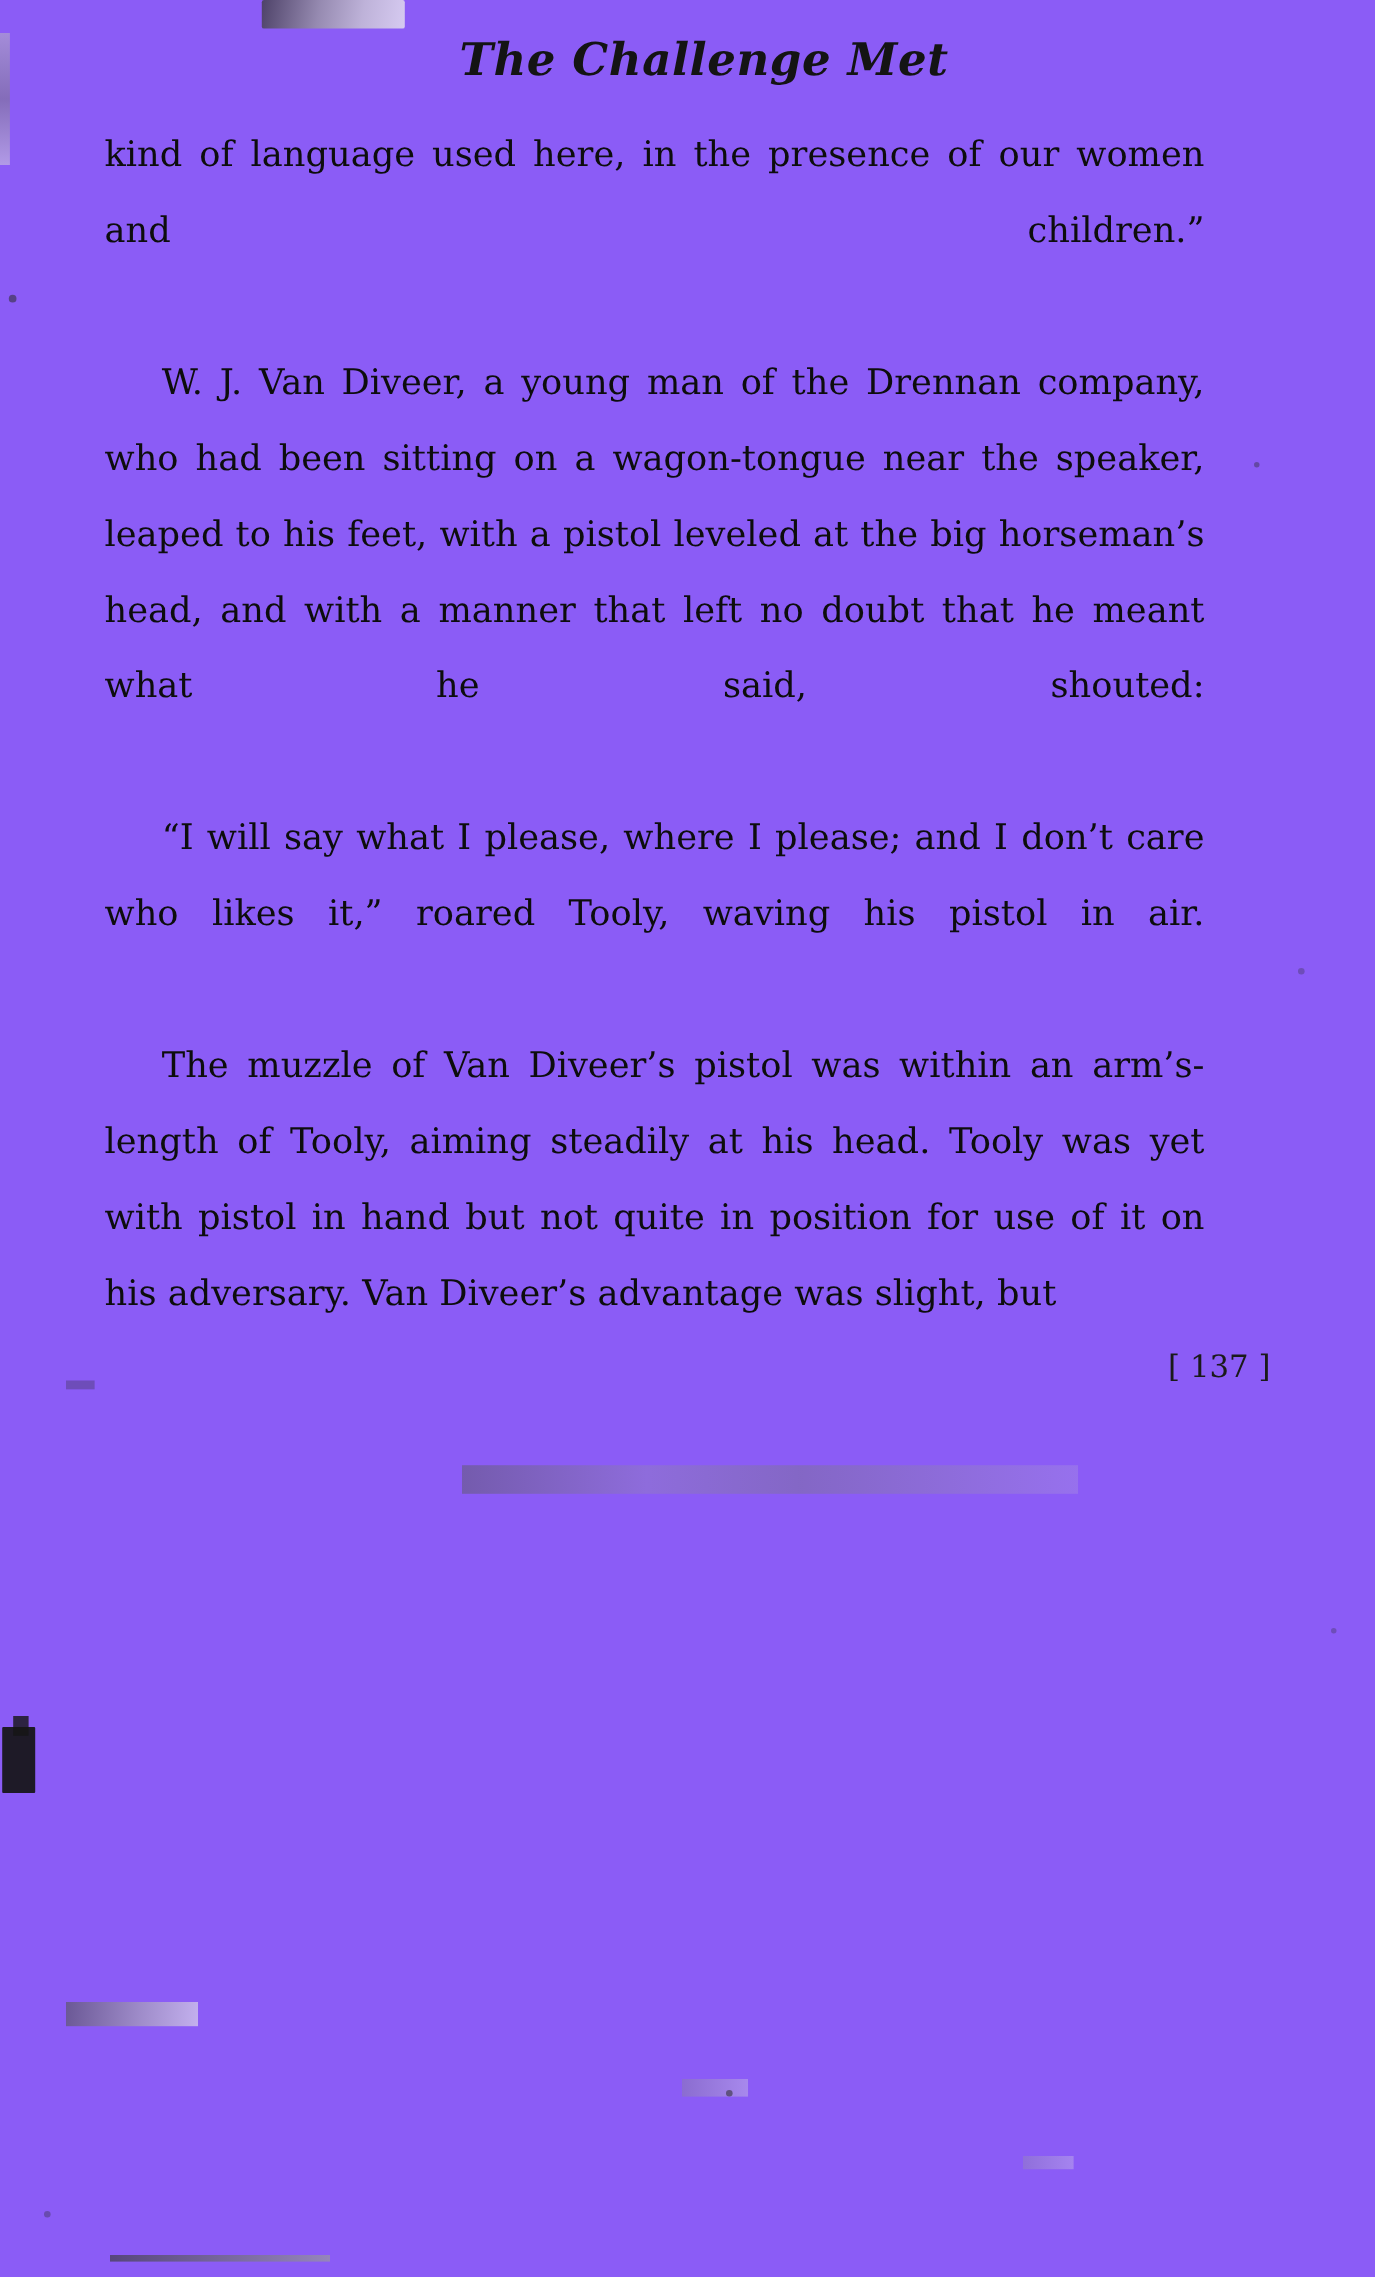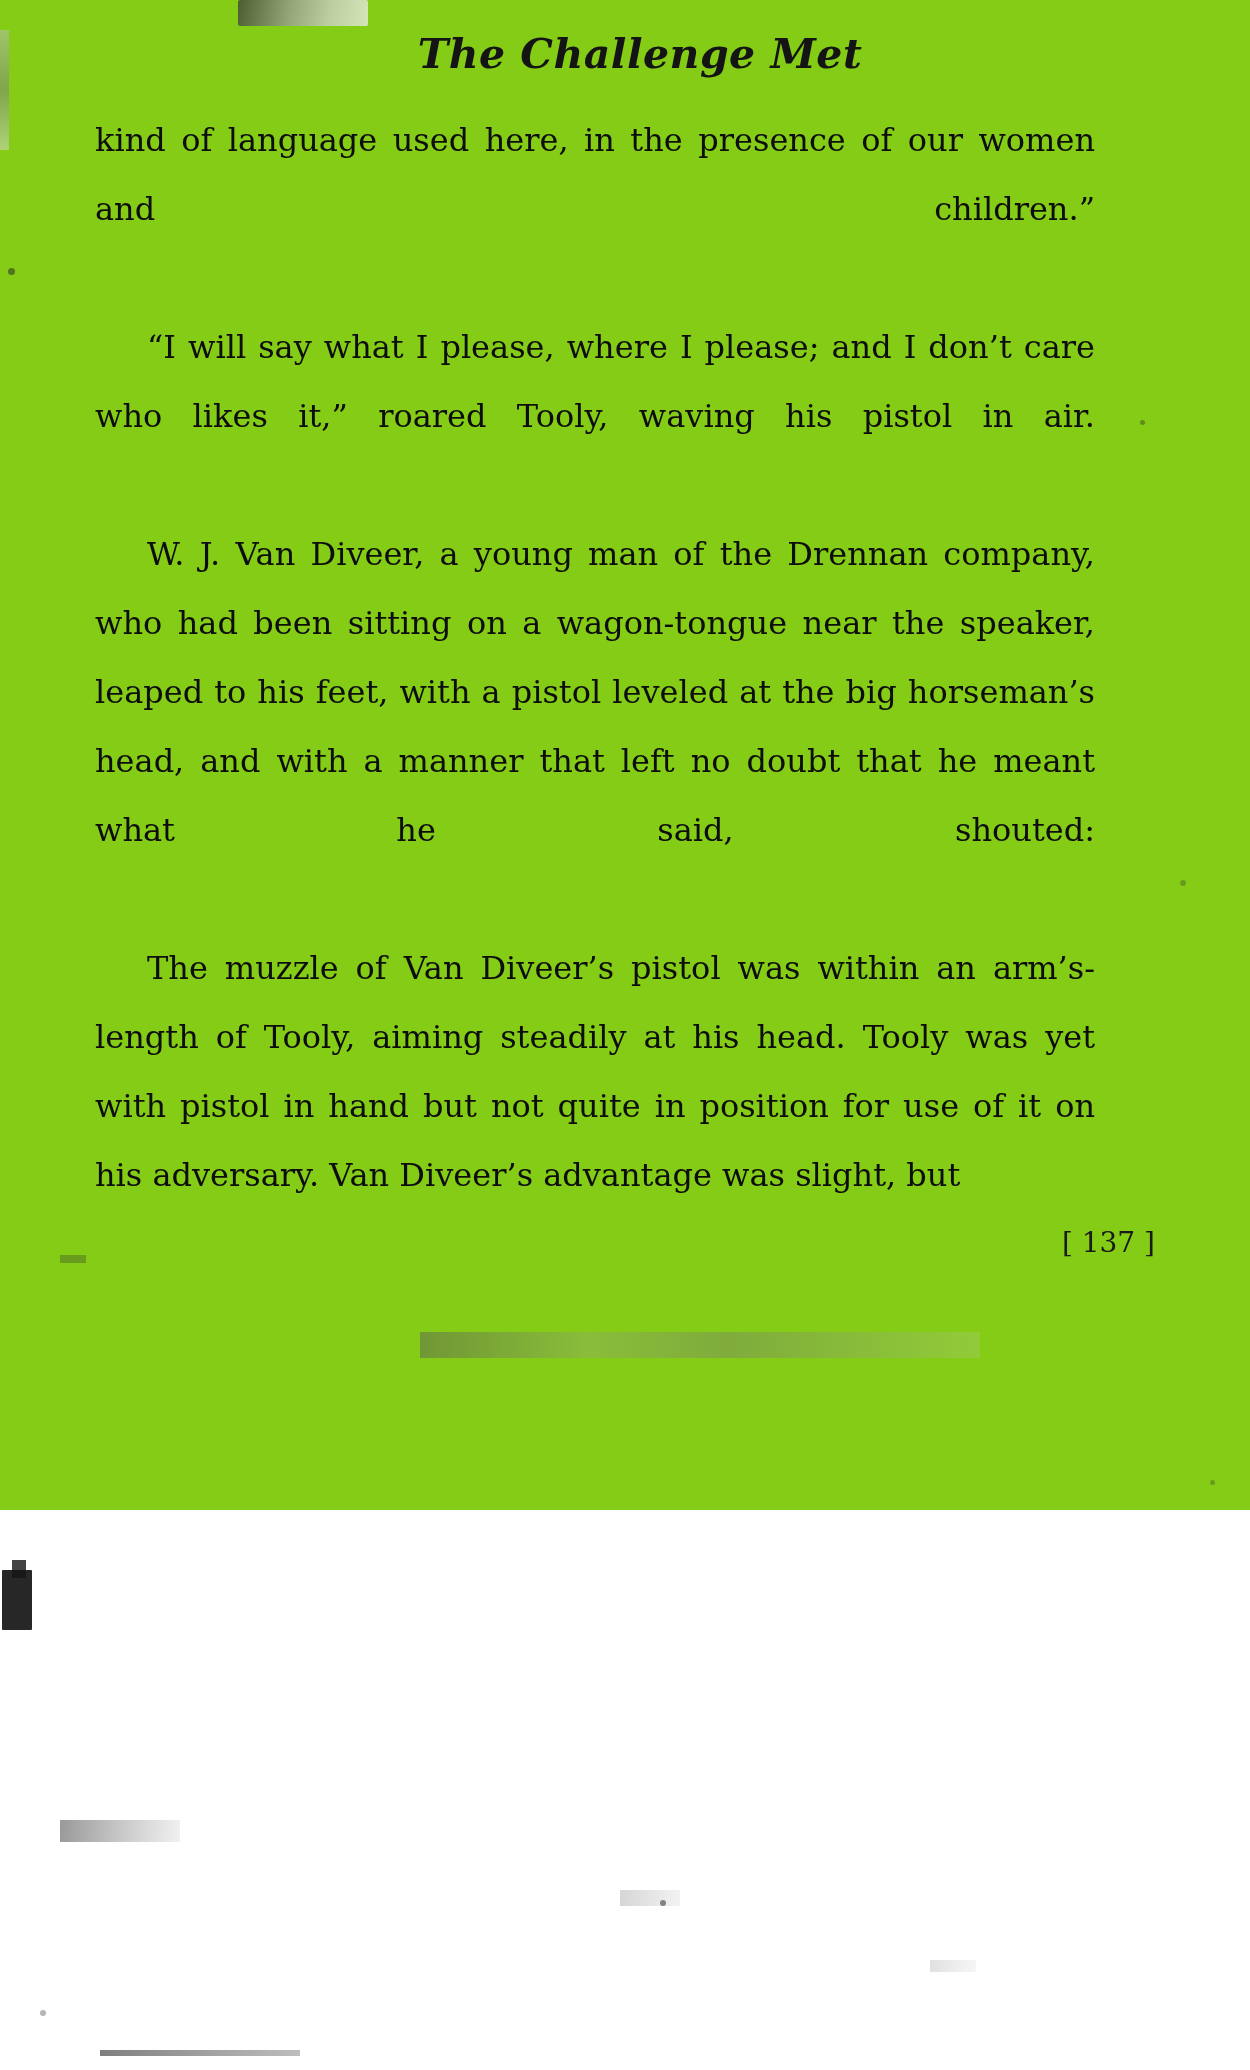--- a/index.html
+++ b/index.html
@@ -14,22 +14,22 @@
     position: relative;
     overflow: hidden;
   }
 
   
   .page {
     position: absolute;
     left: 0;
     top: 0;
     width: 1250px;
-    height: 1510px;
-    background: #84cc16;
+    height: 2070px;
+    background: #8b5cf6;
   }
 
   .page-inner {
     position: absolute;
     left: 95px;
     top: 30px;
     width: 1060px;
   }
 
   .running-head {
@@ -143,22 +143,22 @@
 <body>
 
 <div class="page">
 
   <div class="page-inner">
 
     <div class="running-head">The Challenge Met</div>
 
     <div class="body-text">
       <p class="noindent">kind of language used here, in the presence of our women and children.”</p>
+      <p>W. J. Van Diveer, a young man of the Drennan company, who had been sitting on a wagon-tongue near the speaker, leaped to his feet, with a pistol leveled at the big horseman’s head, and with a manner that left no doubt that he meant what he said, shouted:</p>
       <p>“I will say what I please, where I please; and I don’t care who likes it,” roared Tooly, waving his pistol in air.</p>
-      <p>W. J. Van Diveer, a young man of the Drennan company, who had been sitting on a wagon-tongue near the speaker, leaped to his feet, with a pistol leveled at the big horseman’s head, and with a manner that left no doubt that he meant what he said, shouted:</p>
       <p class="ragged">The muzzle of Van Diveer’s pistol was within an arm’s-length of Tooly, aiming steadily at his head.   Tooly was yet with pistol in hand but not quite in position for use of it on his adversary. Van Diveer’s advantage was slight, but</p>
     </div>
 
     <div class="folio">[ 137 ]</div>
 
   </div>
 
   <div class="smudge" id="art-top"></div>
   <div class="smudge soft" id="art-left-edge"></div>
   <div class="smudge" id="art-left-block"></div>

